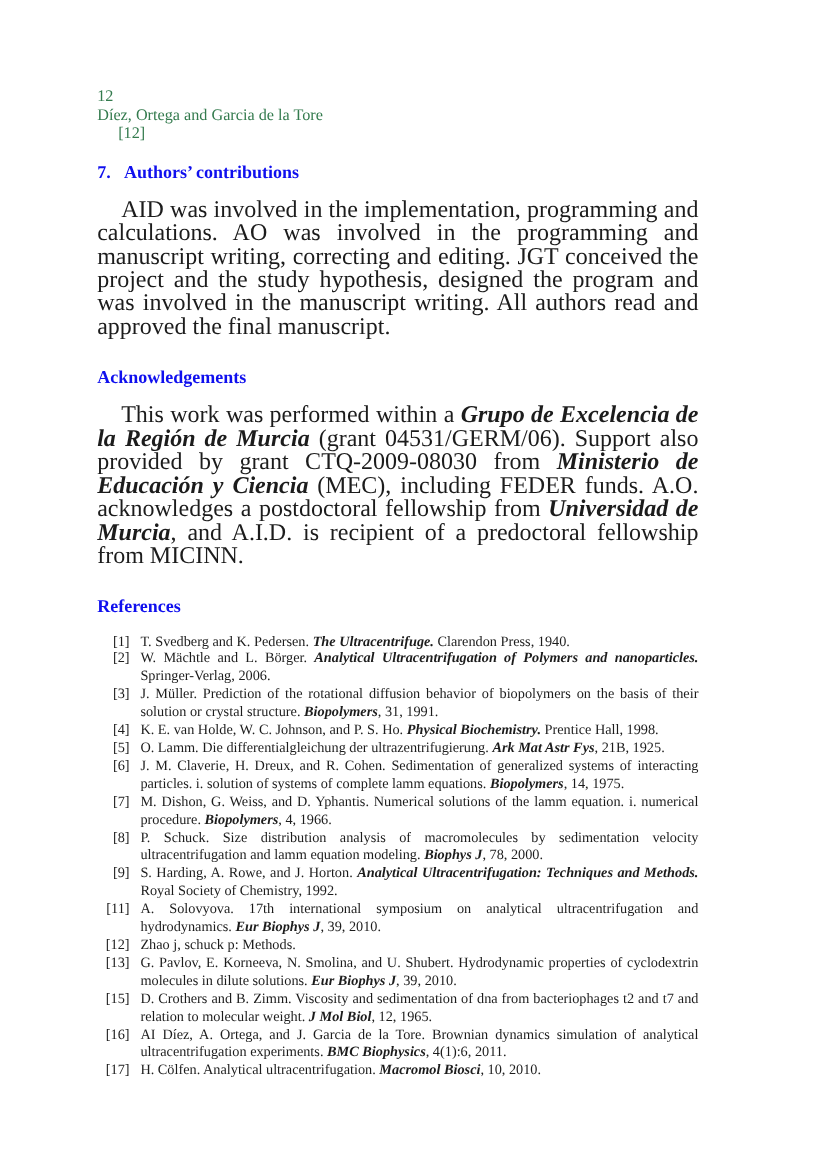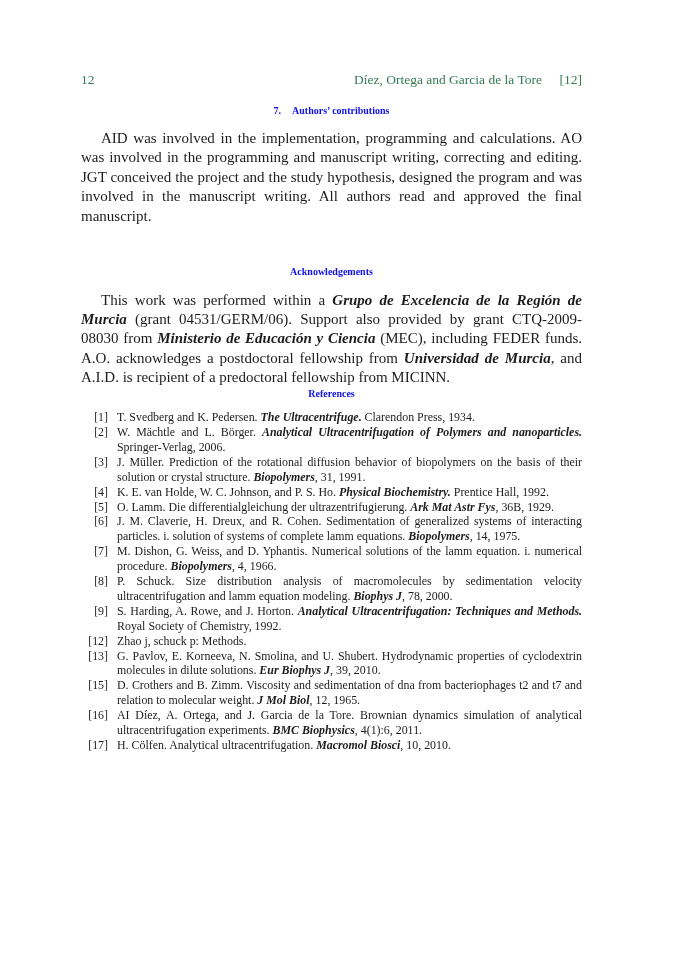--- a/index.html
+++ b/index.html
@@ -19,41 +19,41 @@
     width: 686px;
     height: 973px;
     padding: 72px 104px 0 81px;
   }
   .running-header {
     display: flex;
     align-items: baseline;
     font-size: 13.5px;
     line-height: 1.15;
     color: var(--header-green, #347b4e);
+    flex-direction: column;
   }
   .hdr-left  { min-width: 40px; text-align: left; }
   .hdr-center { flex: 1; text-align: right; }
   .hdr-right { min-width: 40px; text-align: right; }
 
   .sec {
     margin: 0;
-    text-align: center;
-    font-size: 10px;
+    font-size: 15px;
     font-weight: bold;
     color: var(--heading-blue, #0000ee);
     line-height: 1.15;
   }
   .sec-contrib { margin-top: 17px; }
-  .sec-ack     { margin-top: 40px; }
-  .sec-refs    { }
+  .sec-ack     { margin-top: 25px; }
+  .sec-refs    { margin-top: 25px; }
   .sec-num { margin-right: 11px; }
 
   .par {
     margin: 13px 0 0 0;
-    font-size: 15px;
+    font-size: 20px;
     line-height: 19.4px;
     text-align: justify;
     text-indent: 20px;
   }
   .par em, .refs em { font-style: italic; font-weight: bold; }
 
   .refs {
     list-style: none;
     margin: 11px 0 0 0;
     padding: 0;
@@ -92,53 +92,57 @@
 
   <h2 class="sec sec-ack">Acknowledgements</h2>
 
   <p class="par" id="ack-par"><span>This work was performed within a </span><em>Grupo de Excelencia de la Región de Murcia</em><span> (grant 04531/GERM/06). Support also provided by grant CTQ-2009-08030 from </span><em>Ministerio de Educación y Ciencia</em><span> (MEC), including FEDER funds. A.O. acknowledges a postdoctoral fellowship from </span><em>Universidad de Murcia</em><span>, and A.I.D. is recipient of a predoctoral fellowship from MICINN.</span></p>
 
   <h2 class="sec sec-refs">References</h2>
 
   <ol class="refs" id="ref-list">
       <li>
         <span class="ref-label">[1]</span>
-        <span class="ref-text"><span>T. Svedberg and K. Pedersen. </span><em>The Ultracentrifuge.</em><span> Clarendon Press, 1934.</span></span>
+        <span class="ref-text"><span>T. Svedberg and K. Pedersen. </span><em>The Ultracentrifuge.</em><span> Clarendon Press, 1940.</span></span>
       </li>
       <li>
         <span class="ref-label">[2]</span>
         <span class="ref-text"><span>W. Mächtle and L. Börger. </span><em>Analytical Ultracentrifugation of Polymers and nanoparticles.</em><span> Springer-Verlag, 2006.</span></span>
       </li>
       <li>
         <span class="ref-label">[3]</span>
         <span class="ref-text"><span>J. Müller. Prediction of the rotational diffusion behavior of biopolymers on the basis of their solution or crystal structure. </span><em>Biopolymers</em><span>, 31, 1991.</span></span>
       </li>
       <li>
         <span class="ref-label">[4]</span>
-        <span class="ref-text"><span>K. E. van Holde, W. C. Johnson, and P. S. Ho. </span><em>Physical Biochemistry.</em><span> Prentice Hall, 1992.</span></span>
+        <span class="ref-text"><span>K. E. van Holde, W. C. Johnson, and P. S. Ho. </span><em>Physical Biochemistry.</em><span> Prentice Hall, 1998.</span></span>
       </li>
       <li>
         <span class="ref-label">[5]</span>
-        <span class="ref-text"><span>O. Lamm. Die differentialgleichung der ultrazentrifugierung. </span><em>Ark Mat Astr Fys</em><span>, 36B, 1929.</span></span>
+        <span class="ref-text"><span>O. Lamm. Die differentialgleichung der ultrazentrifugierung. </span><em>Ark Mat Astr Fys</em><span>, 21B, 1925.</span></span>
       </li>
       <li>
         <span class="ref-label">[6]</span>
         <span class="ref-text"><span>J. M. Claverie, H. Dreux, and R. Cohen. Sedimentation of generalized systems of interacting particles. i. solution of systems of complete lamm equations. </span><em>Biopolymers</em><span>, 14, 1975.</span></span>
       </li>
       <li>
         <span class="ref-label">[7]</span>
         <span class="ref-text"><span>M. Dishon, G. Weiss, and D. Yphantis. Numerical solutions of the lamm equation. i. numerical procedure. </span><em>Biopolymers</em><span>, 4, 1966.</span></span>
       </li>
       <li>
         <span class="ref-label">[8]</span>
         <span class="ref-text"><span>P. Schuck. Size distribution analysis of macromolecules by sedimentation velocity ultracentrifugation and lamm equation modeling. </span><em>Biophys J</em><span>, 78, 2000.</span></span>
       </li>
       <li>
         <span class="ref-label">[9]</span>
         <span class="ref-text"><span>S. Harding, A. Rowe, and J. Horton. </span><em>Analytical Ultracentrifugation: Techniques and Methods.</em><span> Royal Society of Chemistry, 1992.</span></span>
+      </li>
+      <li>
+        <span class="ref-label">[11]</span>
+        <span class="ref-text"><span>A. Solovyova. 17th international symposium on analytical ultracentrifugation and hydrodynamics. </span><em>Eur Biophys J</em><span>, 39, 2010.</span></span>
       </li>
       <li>
         <span class="ref-label">[12]</span>
         <span class="ref-text"><span>Zhao j, schuck p: Methods.</span></span>
       </li>
       <li>
         <span class="ref-label">[13]</span>
         <span class="ref-text"><span>G. Pavlov, E. Korneeva, N. Smolina, and U. Shubert. Hydrodynamic properties of cyclodextrin molecules in dilute solutions. </span><em>Eur Biophys J</em><span>, 39, 2010.</span></span>
       </li>
       <li>

